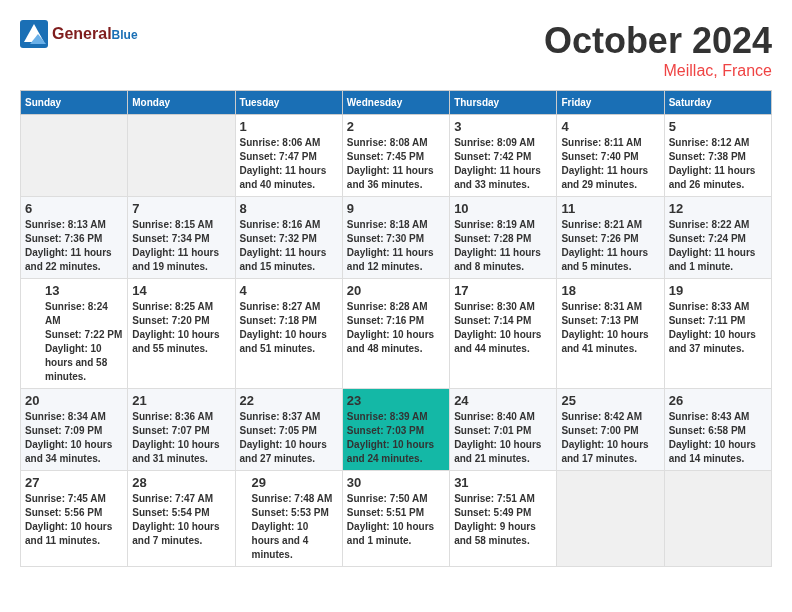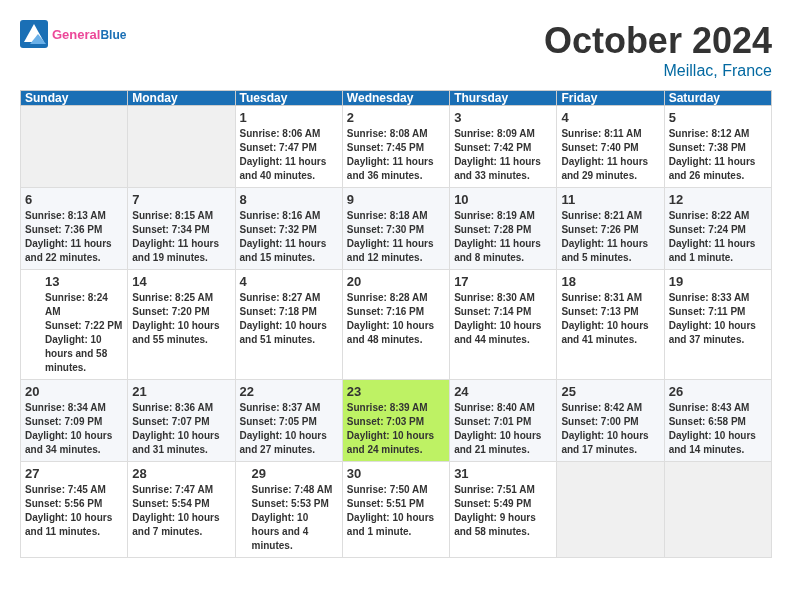--- a/index.html
+++ b/index.html
@@ -28,33 +28,33 @@
     .title-area {
       text-align: right;
     }
     .month-title {
       font-size: 36px;
       font-weight: bold;
       color: #333;
     }
     .location-title {
       font-size: 16px;
-      color: #0369a1;
+      color: #ef4444;
     }
     .calendar {
       width: 100%;
       border-collapse: collapse;
       font-size: 10.5px;
     }
     .calendar th {
       background: #1a6fb5;
       color: #fff;
-      padding: 0 4px;
+      padding: 6px 4px;
       text-align: left;
-      font-size: 12px;
+      font-size: 10px;
       border: 1px solid #ccc;
       margin-top: 24px;
     }
     .calendar td {
       border: 1px solid #ddd;
       vertical-align: top;
       padding: 4px;
       min-height: 80px;
       width: 107px;
       background: #fff;
@@ -87,21 +87,21 @@
 
 <div class="header">
   <div class="logo">
     <svg class="logo-icon" viewBox="0 0 28 28">
       <rect x="0" y="0" width="28" height="28" rx="3" fill="#1a6fb5"></rect>
       <polygon points="14,4 24,22 4,22" fill="white"></polygon>
       <polygon points="18,14 26,24 10,24" fill="#6ab0e8"></polygon>
     </svg>
     <div>
       <div style="line-height:1.1">
-        <span style="font-size:13px;font-weight:bold;color:#ec4899;margin-top:40px;">General</span><span style="font-size:12px;font-weight:bold;color:#1a6fb5;">Blue</span>
+        <span style="font-size:16px;font-weight:bold;color:#7f1d1d;margin-top:40px;">General</span><span style="font-size:12px;font-weight:bold;color:#1a6fb5;">Blue</span>
       </div>
     </div>
   </div>
   <div class="title-area">
     <div class="month-title">October 2024</div>
     <div class="location-title">Meillac, France</div>
   </div>
 </div>
 
 <table class="calendar">
@@ -207,21 +207,21 @@
           <div class="day-info">Sunrise: 8:34 AM<br>Sunset: 7:09 PM<br>Daylight: 10 hours and 34 minutes.</div>
         </td>
         <td style="background: rgb(245, 247, 250);">
           <span class="day-num">21</span>
           <div class="day-info">Sunrise: 8:36 AM<br>Sunset: 7:07 PM<br>Daylight: 10 hours and 31 minutes.</div>
         </td>
         <td style="background: rgb(245, 247, 250);">
           <span class="day-num">22</span>
           <div class="day-info">Sunrise: 8:37 AM<br>Sunset: 7:05 PM<br>Daylight: 10 hours and 27 minutes.</div>
         </td>
-        <td style="background: #bef264;">
+        <td style="background: #14b8a6;">
           <span class="day-num">23</span>
           <div class="day-info">Sunrise: 8:39 AM<br>Sunset: 7:03 PM<br>Daylight: 10 hours and 24 minutes.</div>
         </td>
         <td style="background: rgb(245, 247, 250);">
           <span class="day-num">24</span>
           <div class="day-info">Sunrise: 8:40 AM<br>Sunset: 7:01 PM<br>Daylight: 10 hours and 21 minutes.</div>
         </td>
         <td style="background: rgb(245, 247, 250); margin-left: 48px;">
           <span class="day-num">25</span>
           <div class="day-info">Sunrise: 8:42 AM<br>Sunset: 7:00 PM<br>Daylight: 10 hours and 17 minutes.</div>

